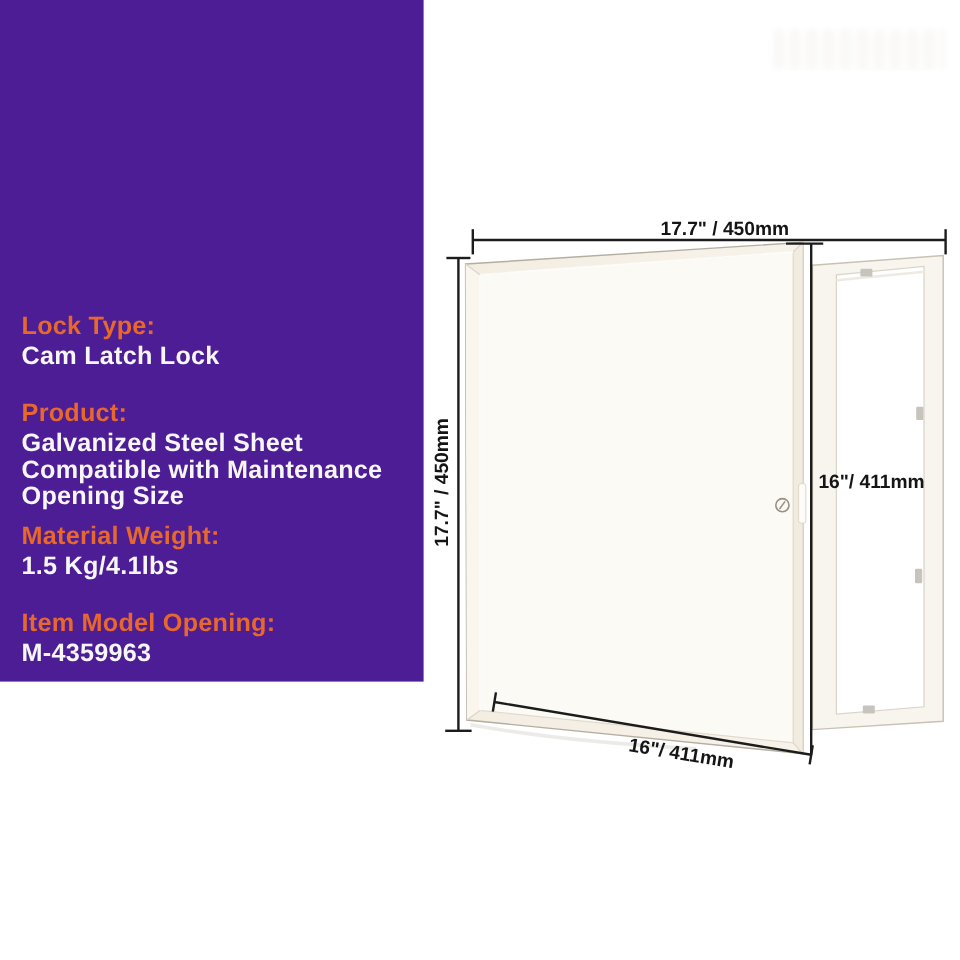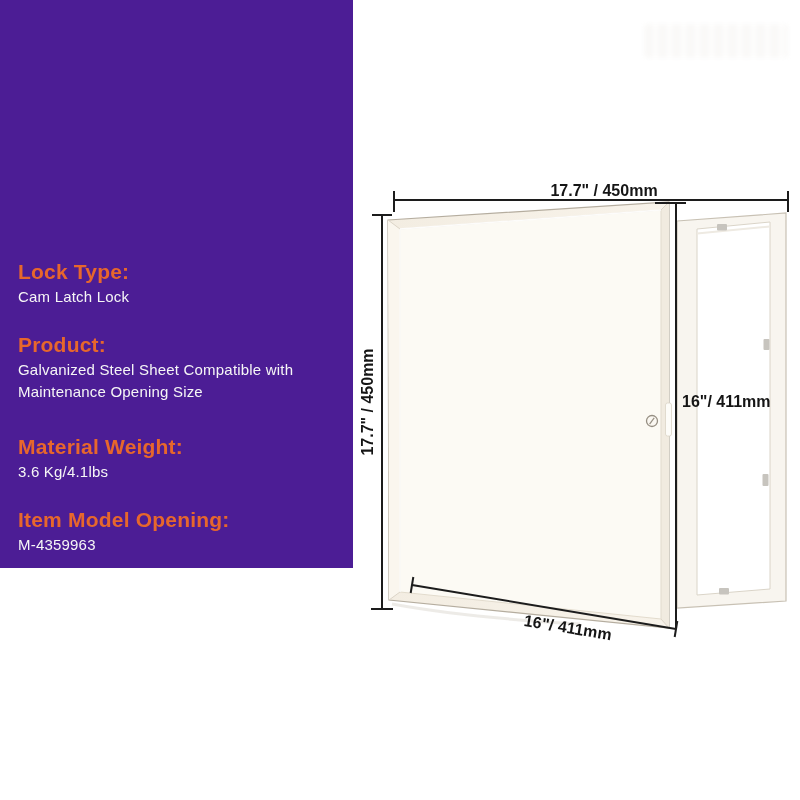--- a/index.html
+++ b/index.html
@@ -12,21 +12,21 @@
   .left-panel{
     position:absolute;left:0;top:0;width:353px;height:568px;
     background:#4c1d95;
   }
   .spec-block{position:absolute;left:18px;width:318px;}
   .spec-label{
     color:#E7672C;font-size:21px;line-height:26px;font-weight:bold;
     letter-spacing:.2px;margin:0 0 1px 0;
   }
   .spec-value{
-    color:#F6F6F6;font-size:15px;line-height:22px;font-weight:normal;
+    color:#F6F6F6;font-size:21px;line-height:22px;font-weight:bold;
     letter-spacing:.2px;margin:0;
   }
   
   .watermark{
     position:absolute;left:644px;top:24px;width:144px;height:34px;
     background:
       repeating-linear-gradient(90deg,#F4F2EF 0 9px,#FDFCFB 9px 14px);
     opacity:.45;filter:blur(2px);border-radius:4px;
   }
   
@@ -106,19 +106,19 @@
   <section class="spec-block" style="top:259px">
     <h2 class="spec-label">Lock Type:</h2>
     <p class="spec-value">Cam Latch Lock</p>
   </section>
   <section class="spec-block" style="top:332px">
     <h2 class="spec-label">Product:</h2>
     <p class="spec-value">Galvanized Steel Sheet Compatible with Maintenance Opening Size</p>
   </section>
   <section class="spec-block" style="top:434px">
     <h2 class="spec-label">Material Weight:</h2>
-    <p class="spec-value">3.6 Kg/4.1lbs</p>
+    <p class="spec-value">1.5 Kg/4.1lbs</p>
   </section>
   <section class="spec-block" style="top:507px">
     <h2 class="spec-label">Item Model Opening:</h2>
     <p class="spec-value">M-4359963</p>
   </section>
 </div>
 
 </body></html>

